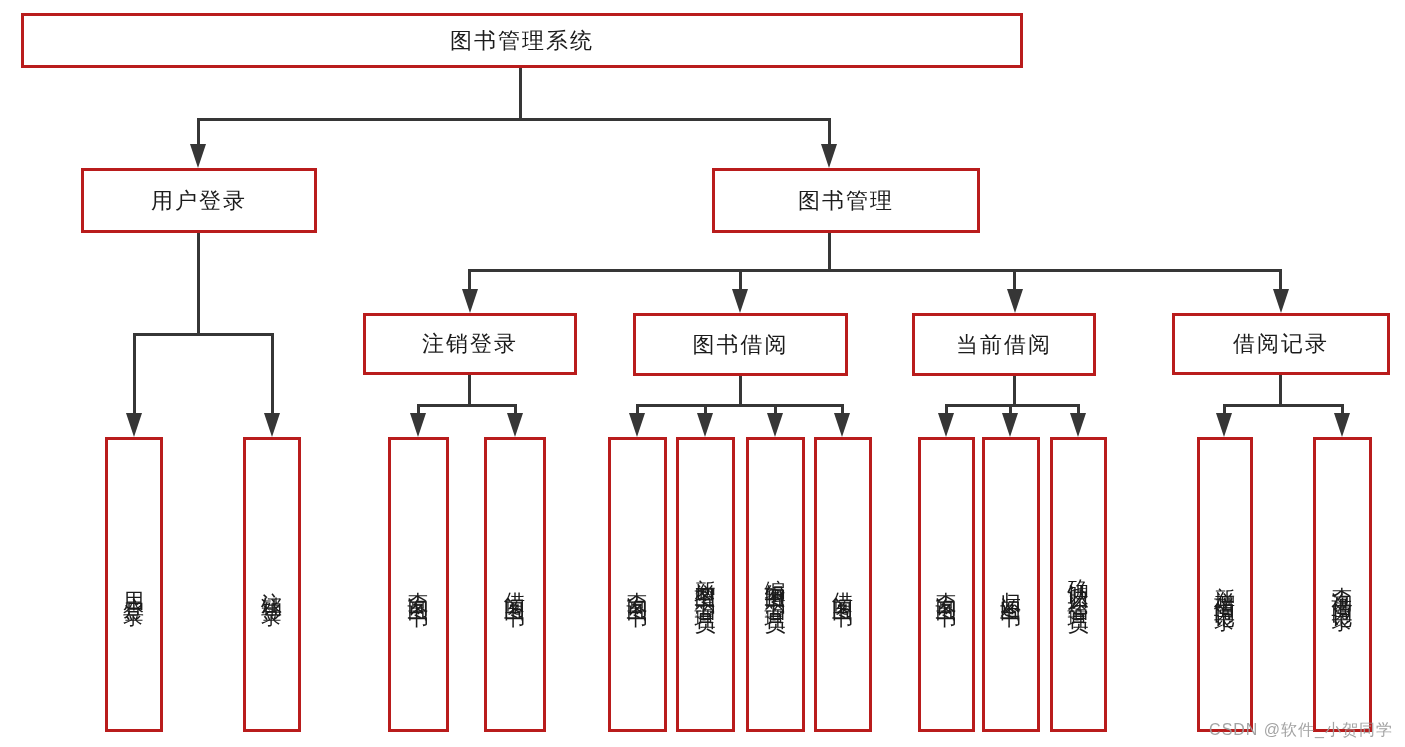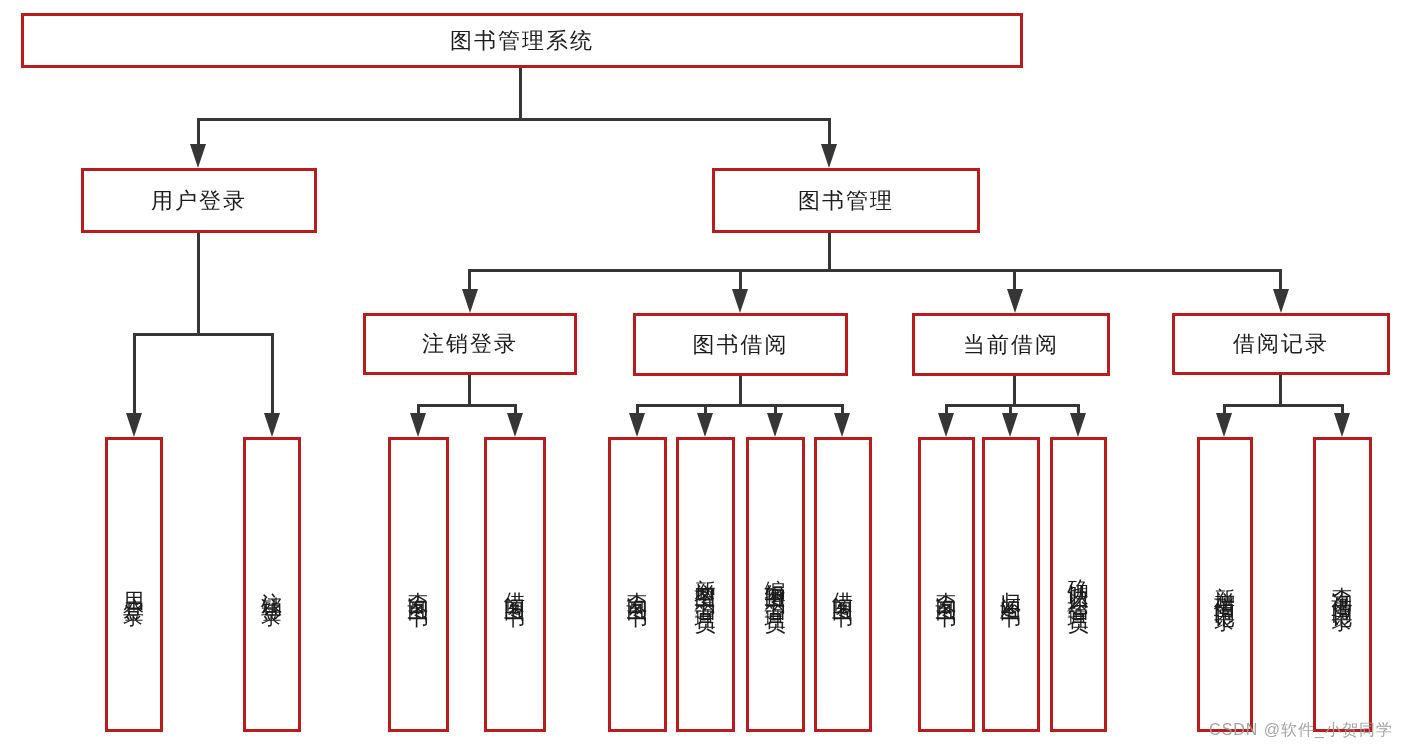--- a/index.html
+++ b/index.html
@@ -133,21 +133,21 @@
   </div>
 
   <div class="box hbox" style="left:363px; top:313px; width:214px; height:62px;">
     <span>注销登录</span>
   </div>
 
   <div class="box hbox" style="left:633px; top:313px; width:215px; height:63px;">
     <span>图书借阅</span>
   </div>
 
-  <div class="box hbox" style="left:912px; top:313px; width:198px; height:63px;">
+  <div class="box hbox" style="left:912px; top:313px; width:184px; height:63px;">
     <span>当前借阅</span>
   </div>
 
   <div class="box hbox" style="left:1172px; top:313px; width:218px; height:62px;">
     <span>借阅记录</span>
   </div>
 
   <div class="box vbox" style="left:105px; top:437px; width:58px; height:295px;">
     <span>用户登录</span>
   </div>

